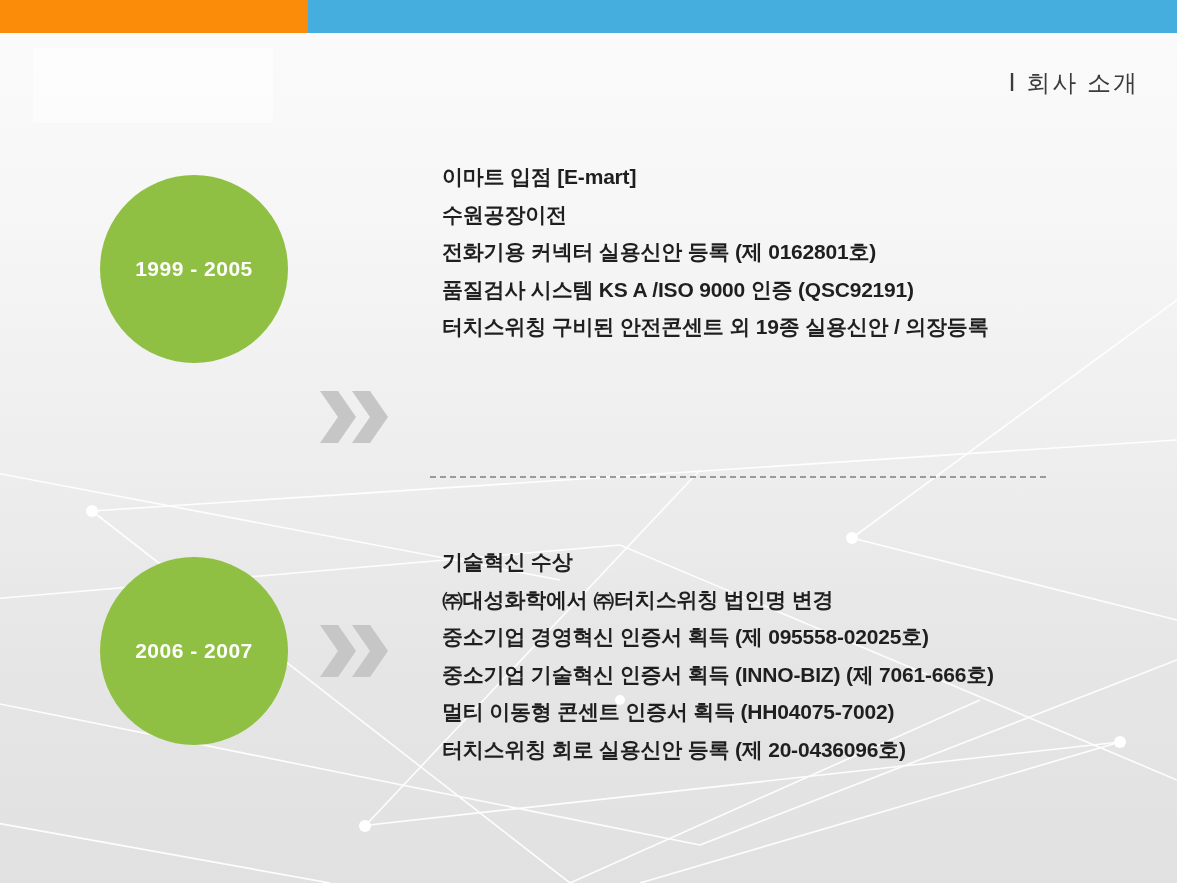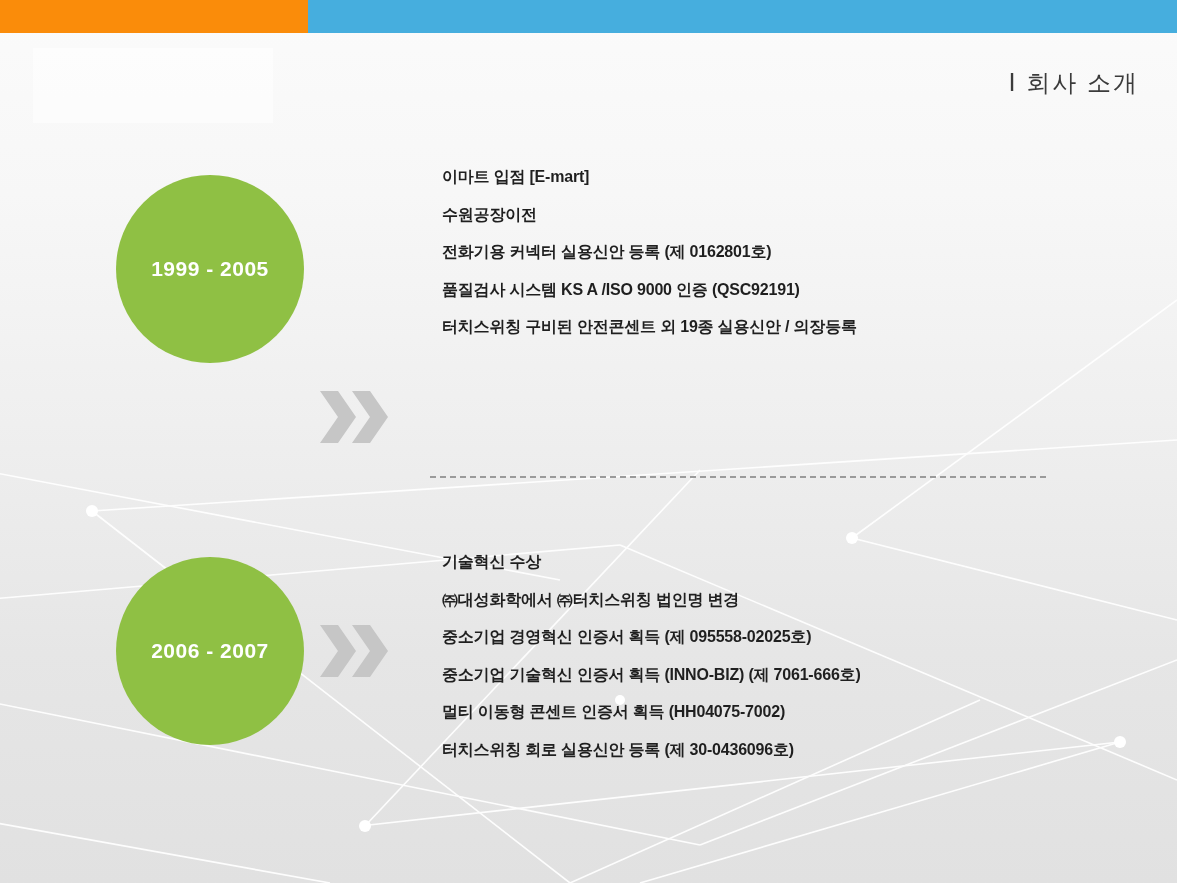--- a/index.html
+++ b/index.html
@@ -63,21 +63,21 @@
   .tl-row {
     position: absolute;
     left: 0;
     width: 1177px;
   }
   #row-1 { top: 150px; }
   #row-2 { top: 535px; }
 
   .tl-circle {
     position: absolute;
-    left: 116px;
+    left: 100px;
     width: 188px;
     height: 188px;
     border-radius: 50%;
     background: #8FC044;
     display: flex;
     align-items: center;
     justify-content: center;
   }
   #row-1 .tl-circle { top: 25px; }
   #row-2 .tl-circle { top: 22px; }
@@ -99,21 +99,21 @@
   #row-1 .tl-chevrons { top: 239px; }
   #row-2 .tl-chevrons { top: 88px; }
 
   .tl-items {
     position: absolute;
     left: 442px;
     top: 8px;
     width: 700px;
   }
   .tl-item {
-    font-size: 16px;
+    font-size: 21px;
     font-weight: bold;
     color: #1f1f1f;
     line-height: 37.5px;
     white-space: nowrap;
     letter-spacing: -0.2px;
   }
 
   
   #divider {
     position: absolute;
@@ -191,17 +191,17 @@
       <polygon fill="#C6C6C6" points="2,2 20,2 38,28 20,54 2,54 20,28"></polygon>
       <polygon fill="#C6C6C6" points="34,2 52,2 70,28 52,54 34,54 52,28"></polygon>
     </svg>
 
     <div class="tl-items">
       <div class="tl-item">기술혁신 수상</div>
       <div class="tl-item">㈜대성화학에서 ㈜터치스위칭 법인명 변경</div>
       <div class="tl-item">중소기업 경영혁신 인증서 획득 (제 095558-02025호)</div>
       <div class="tl-item">중소기업 기술혁신 인증서 획득 (INNO-BIZ) (제 7061-666호)</div>
       <div class="tl-item">멀티 이동형 콘센트 인증서 획득 (HH04075-7002)</div>
-      <div class="tl-item">터치스위칭 회로 실용신안 등록 (제 30-0436096호)</div>
+      <div class="tl-item">터치스위칭 회로 실용신안 등록 (제 20-0436096호)</div>
     </div>
   </div>
 
 </div>
 
 </body></html>

